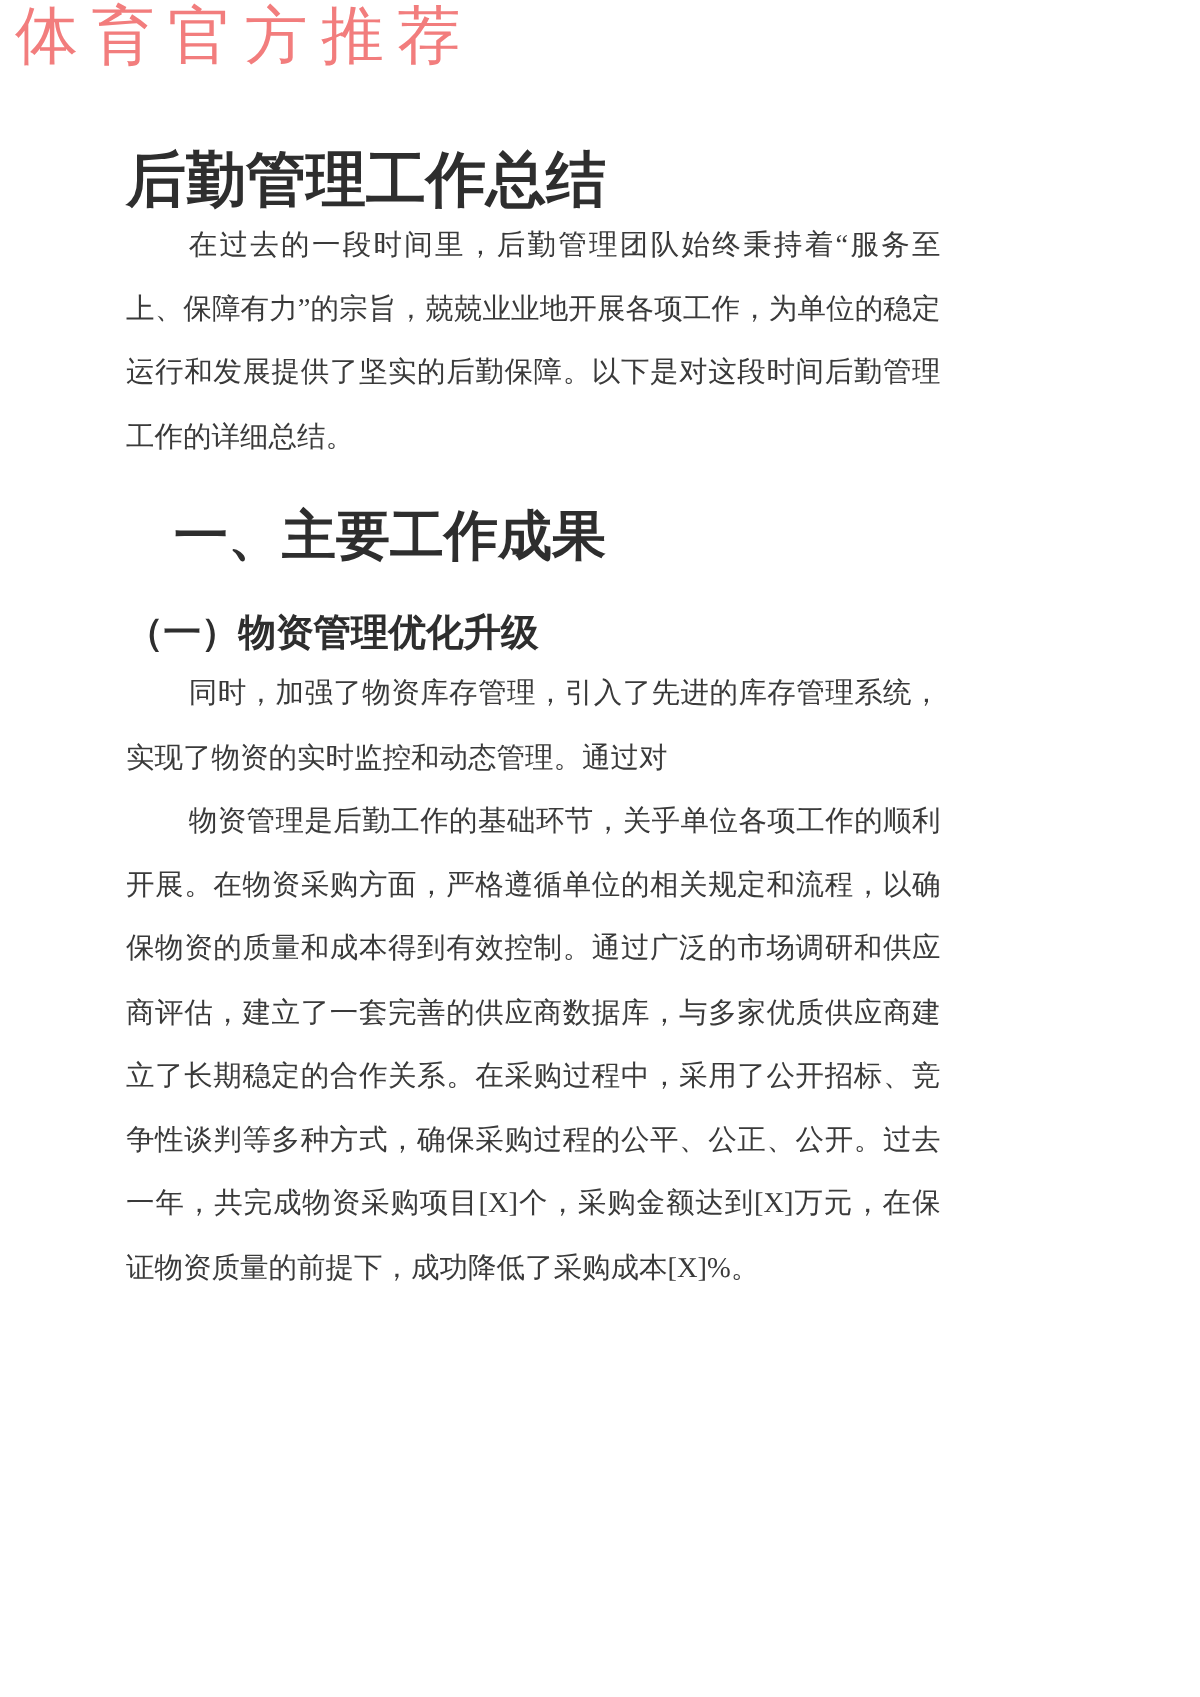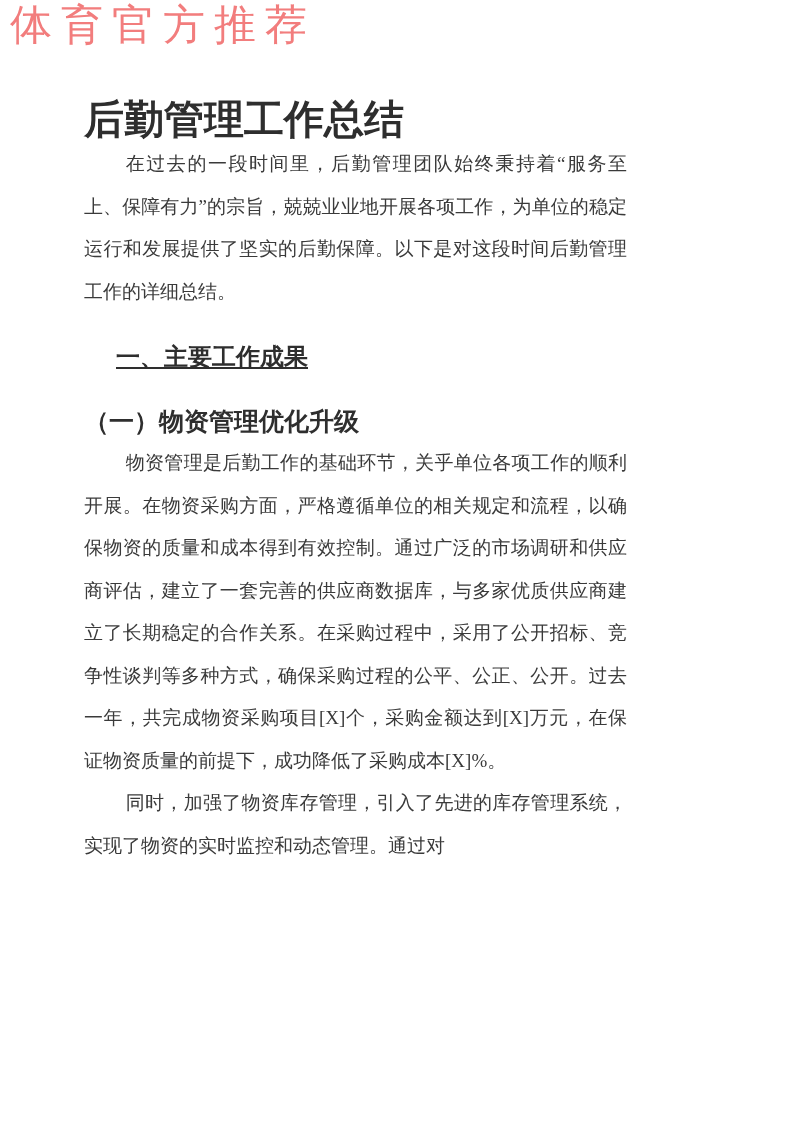--- a/index.html
+++ b/index.html
@@ -47,25 +47,24 @@
     text-indent: 2.2em;
     color: #3a3a3a;
     word-break: break-all;
   }
 
   .intro-para   { margin-top: 37px; }
 
   h2.section-heading {
     margin: 22px 0 0 0;
     padding-left: 32px;
-    font-size: 24px;
+    font-size: 36px;
     line-height: 44px;
     font-weight: bold;
     color: #2e2e2e;
-    text-decoration: underline;
   }
 
   h3.subsection-heading {
     margin: 27px 0 0 0;
     font-size: 25px;
     line-height: 36px;
     font-weight: bold;
     color: #2e2e2e;
     font-family: Liberation Mono, monospace;
   }
@@ -83,18 +82,18 @@
   <div class="content">
 
     <h1 class="doc-title">后勤管理工作总结</h1>
 
     <p class="body-para intro-para">在过去的一段时间里，后勤管理团队始终秉持着“服务至上、保障有力”的宗旨，兢兢业业地开展各项工作，为单位的稳定运行和发展提供了坚实的后勤保障。以下是对这段时间后勤管理工作的详细总结。</p>
 
     <h2 class="section-heading">一、主要工作成果</h2>
 
     <h3 class="subsection-heading">（一）物资管理优化升级</h3>
 
+    <p class="body-para inventory-para">同时，加强了物资库存管理，引入了先进的库存管理系统，实现了物资的实时监控和动态管理。通过对</p>
+
     <p class="body-para materials-para">物资管理是后勤工作的基础环节，关乎单位各项工作的顺利开展。在物资采购方面，严格遵循单位的相关规定和流程，以确保物资的质量和成本得到有效控制。通过广泛的市场调研和供应商评估，建立了一套完善的供应商数据库，与多家优质供应商建立了长期稳定的合作关系。在采购过程中，采用了公开招标、竞争性谈判等多种方式，确保采购过程的公平、公正、公开。过去一年，共完成物资采购项目[X]个，采购金额达到[X]万元，在保证物资质量的前提下，成功降低了采购成本[X]%。</p>
-
-    <p class="body-para inventory-para">同时，加强了物资库存管理，引入了先进的库存管理系统，实现了物资的实时监控和动态管理。通过对</p>
 
   </div>
 </div>
 
 </body></html>

